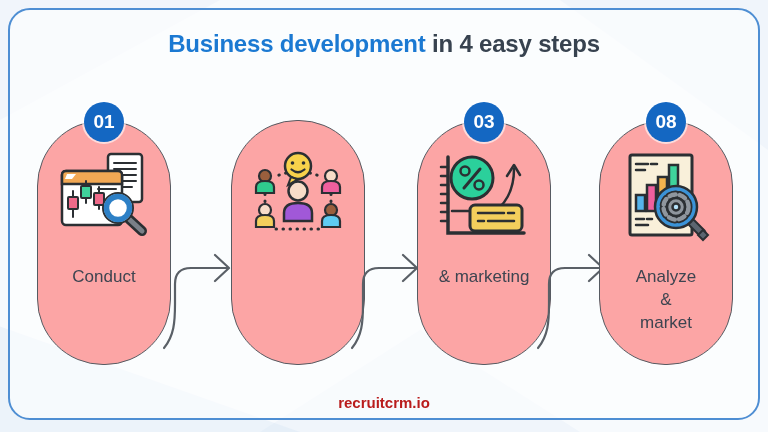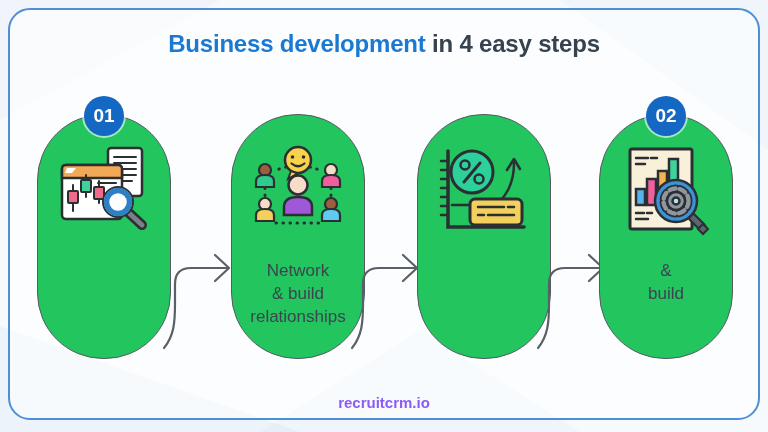--- a/index.html
+++ b/index.html
@@ -5,29 +5,29 @@
   html,body{margin:0;padding:0;background:#e9eef4;font-family:"Liberation Sans",sans-serif;}
   .canvas{position:relative;width:768px;height:432px;background:#f7fafd;overflow:hidden;}
   .deco{position:absolute;background:rgba(186,211,236,0.18);}
   .deco1{left:0;top:300px;width:300px;height:132px;clip-path:polygon(0 100%,0 20%,100% 100%);}
   .deco2{right:0;top:0;width:260px;height:150px;clip-path:polygon(100% 0,20% 0,100% 100%);background:rgba(200,222,242,0.14);}
   .deco3{left:260px;top:330px;width:320px;height:102px;clip-path:polygon(0 100%,50% 0,100% 100%);background:rgba(186,211,236,0.12);}
   .deco4{left:0;top:0;width:220px;height:120px;clip-path:polygon(0 0,100% 0,0 100%);background:rgba(205,224,242,0.15);}
   .frame{position:absolute;left:8px;top:8px;right:8px;bottom:12px;border:2px solid #4e8ed3;border-radius:22px;background:rgba(255,255,255,0.55);}
   .title{position:absolute;left:0;top:30px;width:768px;text-align:center;font-size:24px;font-weight:bold;color:#37424f;letter-spacing:-0.2px;}
   .title .hl{color:#1b79d2;}
-  .card{position:absolute;top:114px;width:132px;height:243px;background:#22c55e;border:1.5px solid #565b62;border-radius:66px;}
+  .card{position:absolute;top:120px;width:132px;height:243px;background:#fca5a5;border:1.5px solid #565b62;border-radius:66px;}
   .c1{left:37px;}.c2{left:231px;}.c3{left:417px;}.c4{left:599px;}
   .badge{position:absolute;left:50%;top:-19px;transform:translateX(-50%);width:40px;height:40px;border-radius:50%;background:#1467c2;color:#ffffff;font-size:19px;font-weight:bold;display:flex;align-items:center;justify-content:center;box-shadow:0 0 0 2px rgba(255,255,255,0.6);}
   .icon{position:absolute;left:50%;top:30px;transform:translateX(-50%);width:104px;height:92px;}
   .label{position:absolute;left:0;top:144px;width:100%;text-align:center;font-size:17px;line-height:23px;color:#3d4450;}
   .label span{display:block;}
   .arrow{position:absolute;top:240px;width:76px;height:112px;}
   .a1{left:160px;}.a2{left:348px;}.a3{left:534px;}
-  .footer{position:absolute;left:0;top:394px;width:768px;text-align:center;font-size:15px;font-weight:bold;color:#8b5cf6;}
+  .footer{position:absolute;left:0;top:394px;width:768px;text-align:center;font-size:15px;font-weight:bold;color:#b91c1c;}
 </style>
 </head>
 <body>
 
 <div class="canvas">
   <div class="deco deco1"></div>
   <div class="deco deco2"></div>
   <div class="deco deco3"></div>
   <div class="deco deco4"></div>
   <div class="frame"></div>
@@ -52,20 +52,21 @@
           <rect x="29" y="35" width="10" height="12" rx="1" fill="#3fd39c" stroke-width="2"></rect>
           <rect x="42" y="42" width="10" height="12" rx="1" fill="#f06a8a" stroke-width="2"></rect>
           <line x1="77" y1="68" x2="90" y2="80" stroke-width="10"></line>
           <line x1="77" y1="68" x2="90" y2="80" stroke="#7a8088" stroke-width="5"></line>
           <circle cx="66" cy="57" r="15" fill="#ffffff" stroke-width="2"></circle>
           <circle cx="66" cy="57" r="11.5" fill="#ffffff" stroke="#2d80c6" stroke-width="5.5"></circle>
         </g>
       </svg>
     </div>
     <div class="label">
+      <span>Conduct</span>
     </div>
   </div>
 
   <svg class="arrow a1" viewBox="0 0 76 112">
     <path d="M4,108 C14,96 15,82 15,64 L15,44 Q15,28 31,28 L68,28" fill="none" stroke="#5a6067" stroke-width="2.2" stroke-linecap="round"></path>
     <path d="M55,15 L69,28 L55,41" fill="none" stroke="#5a6067" stroke-width="2.2" stroke-linecap="round" stroke-linejoin="round"></path>
   </svg>
 
   <div class="card c2">
     <div class="icon">
@@ -83,61 +84,58 @@
           <path d="M10,42 V36 Q10,30 19,30 Q28,30 28,36 V42 Z" fill="#2fcb8e" stroke-width="2.2"></path>
           <circle cx="85" cy="25" r="6" fill="#f7dcc8" stroke-width="2.2"></circle>
           <path d="M76,42 V36 Q76,30 85,30 Q94,30 94,36 V42 Z" fill="#ef5f9e" stroke-width="2.2"></path>
           <circle cx="19" cy="59" r="6" fill="#f7dcc8" stroke-width="2.2"></circle>
           <path d="M10,76 V70 Q10,64 19,64 Q28,64 28,70 V76 Z" fill="#f3cf5c" stroke-width="2.2"></path>
           <circle cx="85" cy="59" r="6" fill="#9a5f3d" stroke-width="2.2"></circle>
           <path d="M76,76 V70 Q76,64 85,64 Q94,64 94,70 V76 Z" fill="#5fcbf2" stroke-width="2.2"></path>
         </g>
       </svg>
     </div>
-    <div class="label">
-      <span>Network</span>
-      <span>&amp; build</span>
-      <span>relationships</span>
-    </div>
   </div>
 
   <svg class="arrow a2" viewBox="0 0 76 112">
     <path d="M4,108 C14,96 15,82 15,64 L15,44 Q15,28 31,28 L68,28" fill="none" stroke="#5a6067" stroke-width="2.2" stroke-linecap="round"></path>
     <path d="M55,15 L69,28 L55,41" fill="none" stroke="#5a6067" stroke-width="2.2" stroke-linecap="round" stroke-linejoin="round"></path>
   </svg>
 
   <div class="card c3">
+    <div class="badge">03</div>
     <div class="icon">
       <svg viewBox="0 0 104 92" width="104" height="92">
         <g stroke="#2b2f33" stroke-linecap="round">
           <path d="M16,6 V82 H92" fill="none" stroke-width="3.5"></path>
           <path d="M9,16 H16 M9,25 H16 M9,34 H16 M9,43 H16 M9,52 H16 M9,61 H16 M9,70 H16" stroke-width="2.5"></path>
           <path d="M20,60 H40" stroke-width="2.5"></path>
           <path d="M56,64 C74,56 82,38 82,18" fill="none" stroke-width="2.5"></path>
           <path d="M75,25 L82,14 L88,24" fill="none" stroke-width="2.5" stroke-linejoin="round"></path>
           <rect x="38" y="54" width="52" height="26" rx="5" fill="#f3cf5c" stroke-width="3"></rect>
           <path d="M46,62 H72 M76,62 H82 M46,70 H52 M56,70 H82" stroke-width="2.5"></path>
           <circle cx="40" cy="27" r="21" fill="#2bd09b" stroke-width="3"></circle>
           <circle cx="33" cy="20" r="4.5" fill="none" stroke-width="2.5"></circle>
           <circle cx="47" cy="34" r="4.5" fill="none" stroke-width="2.5"></circle>
           <path d="M48,18 L32,37" stroke-width="3"></path>
         </g>
       </svg>
     </div>
     <div class="label">
+      <span>&amp; marketing</span>
     </div>
   </div>
 
   <svg class="arrow a3" viewBox="0 0 76 112">
     <path d="M4,108 C14,96 15,82 15,64 L15,44 Q15,28 31,28 L68,28" fill="none" stroke="#5a6067" stroke-width="2.2" stroke-linecap="round"></path>
     <path d="M55,15 L69,28 L55,41" fill="none" stroke="#5a6067" stroke-width="2.2" stroke-linecap="round" stroke-linejoin="round"></path>
   </svg>
 
   <div class="card c4">
-    <div class="badge">02</div>
+    <div class="badge">08</div>
     <div class="icon">
       <svg viewBox="0 0 104 92" width="104" height="92">
         <g stroke="#2b2f33" stroke-linecap="round">
           <rect x="16" y="4" width="62" height="80" rx="2" fill="#f9f0da" stroke-width="3"></rect>
           <path d="M22,13 H34 M37,13 H43 M22,19 H31" stroke-width="2.5"></path>
           <path d="M22,68 H30 M33,68 H38 M22,74 H34" stroke-width="2.5"></path>
           <rect x="22" y="44" width="9" height="16" fill="#56b4ec" stroke-width="2.5"></rect>
           <rect x="33" y="34" width="9" height="26" fill="#f0609e" stroke-width="2.5"></rect>
           <rect x="44" y="26" width="9" height="34" fill="#f5b34e" stroke-width="2.5"></rect>
           <rect x="55" y="14" width="9" height="46" fill="#3fd39c" stroke-width="2.5"></rect>
@@ -147,19 +145,20 @@
           <circle cx="62" cy="56" r="21" fill="#3b93d8" stroke-width="2.5"></circle>
           <circle cx="62" cy="56" r="15" fill="#b5e0f8" stroke-width="2"></circle>
           <circle cx="62" cy="56" r="12.5" fill="none" stroke="#2b2f33" stroke-width="8" stroke-dasharray="6 4.4"></circle>
           <circle cx="62" cy="56" r="12.5" fill="none" stroke="#8f969e" stroke-width="4.5" stroke-dasharray="6 4.4"></circle>
           <circle cx="62" cy="56" r="9" fill="#8f969e" stroke-width="2.5"></circle>
           <circle cx="62" cy="56" r="3.5" fill="#b5e0f8" stroke-width="2.5"></circle>
         </g>
       </svg>
     </div>
     <div class="label">
+      <span>Analyze</span>
       <span>&amp;</span>
-      <span>build</span>
+      <span>market</span>
     </div>
   </div>
 
   <div class="footer">recruitcrm.io</div>
 </div>
 
 </body></html>

